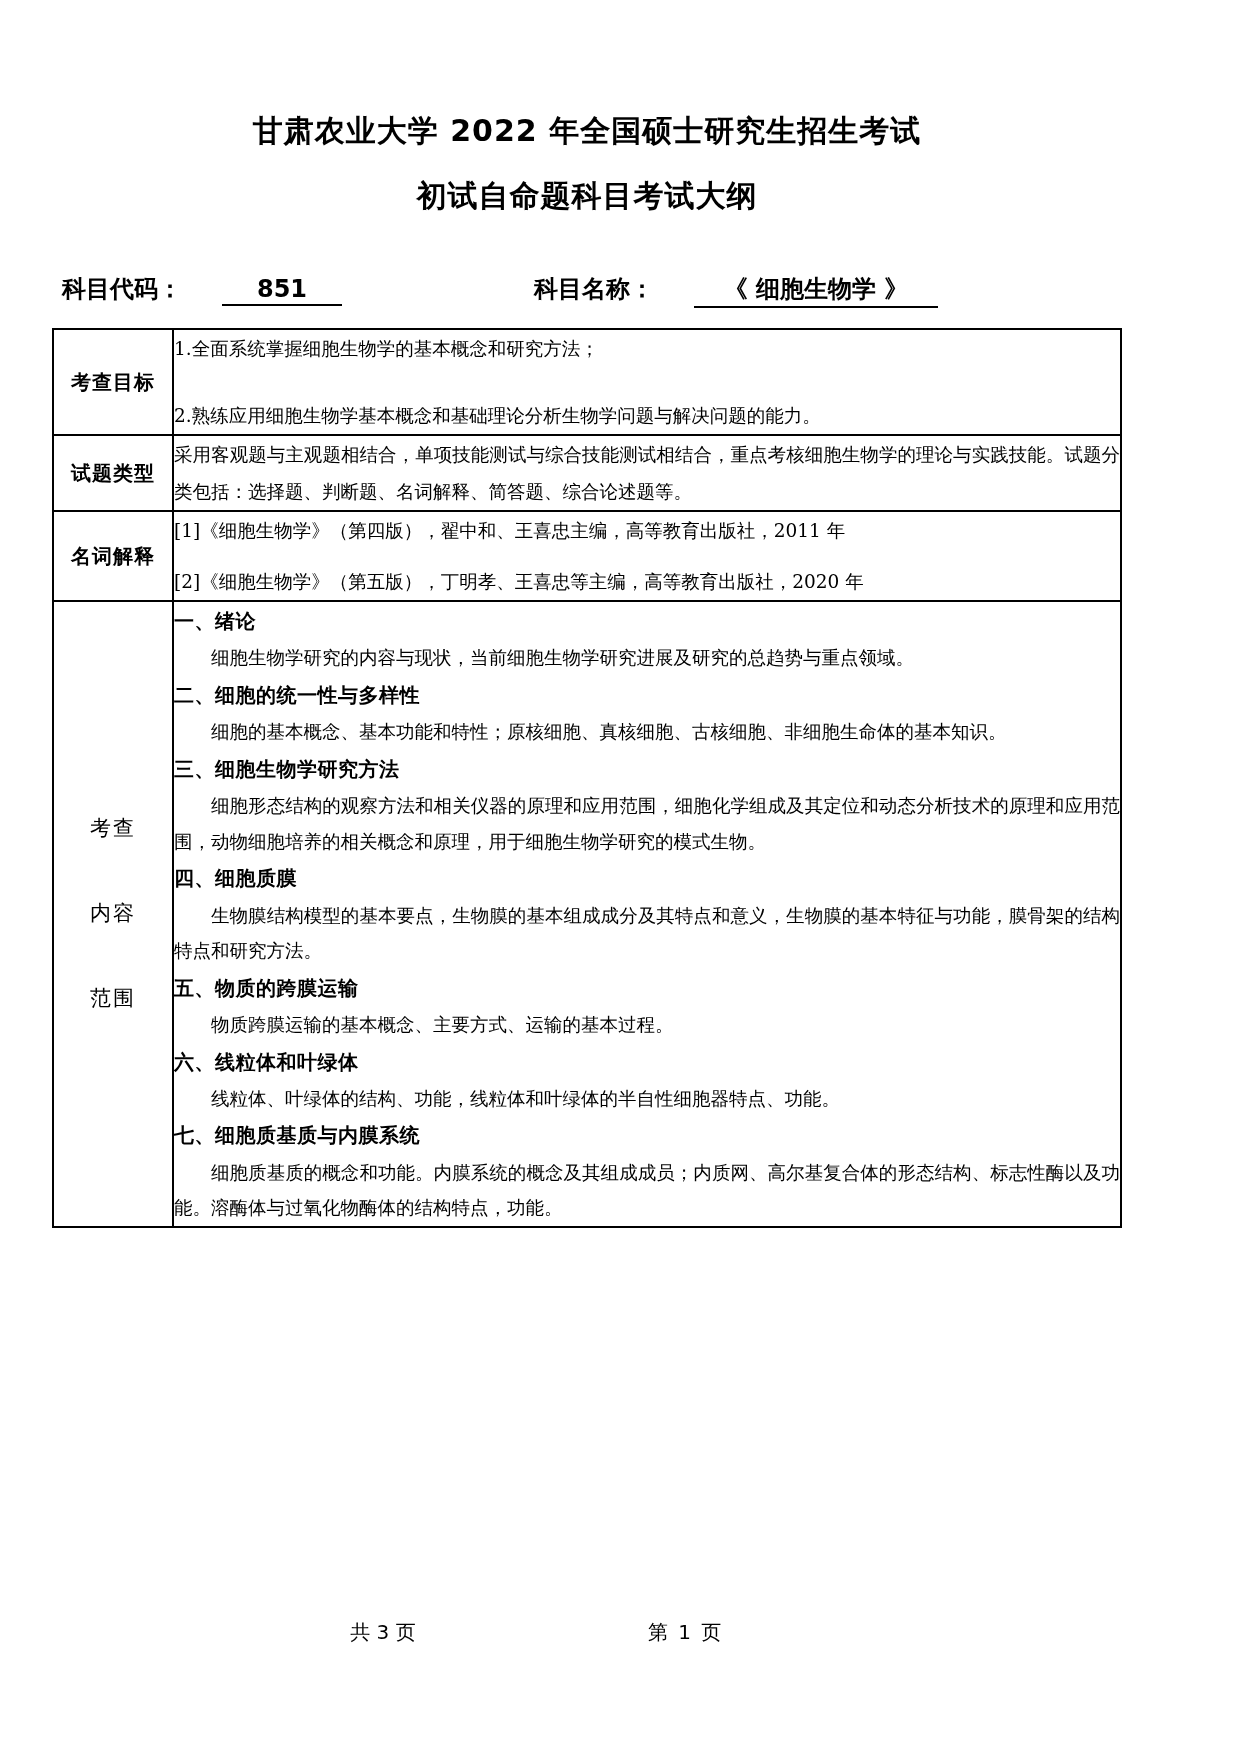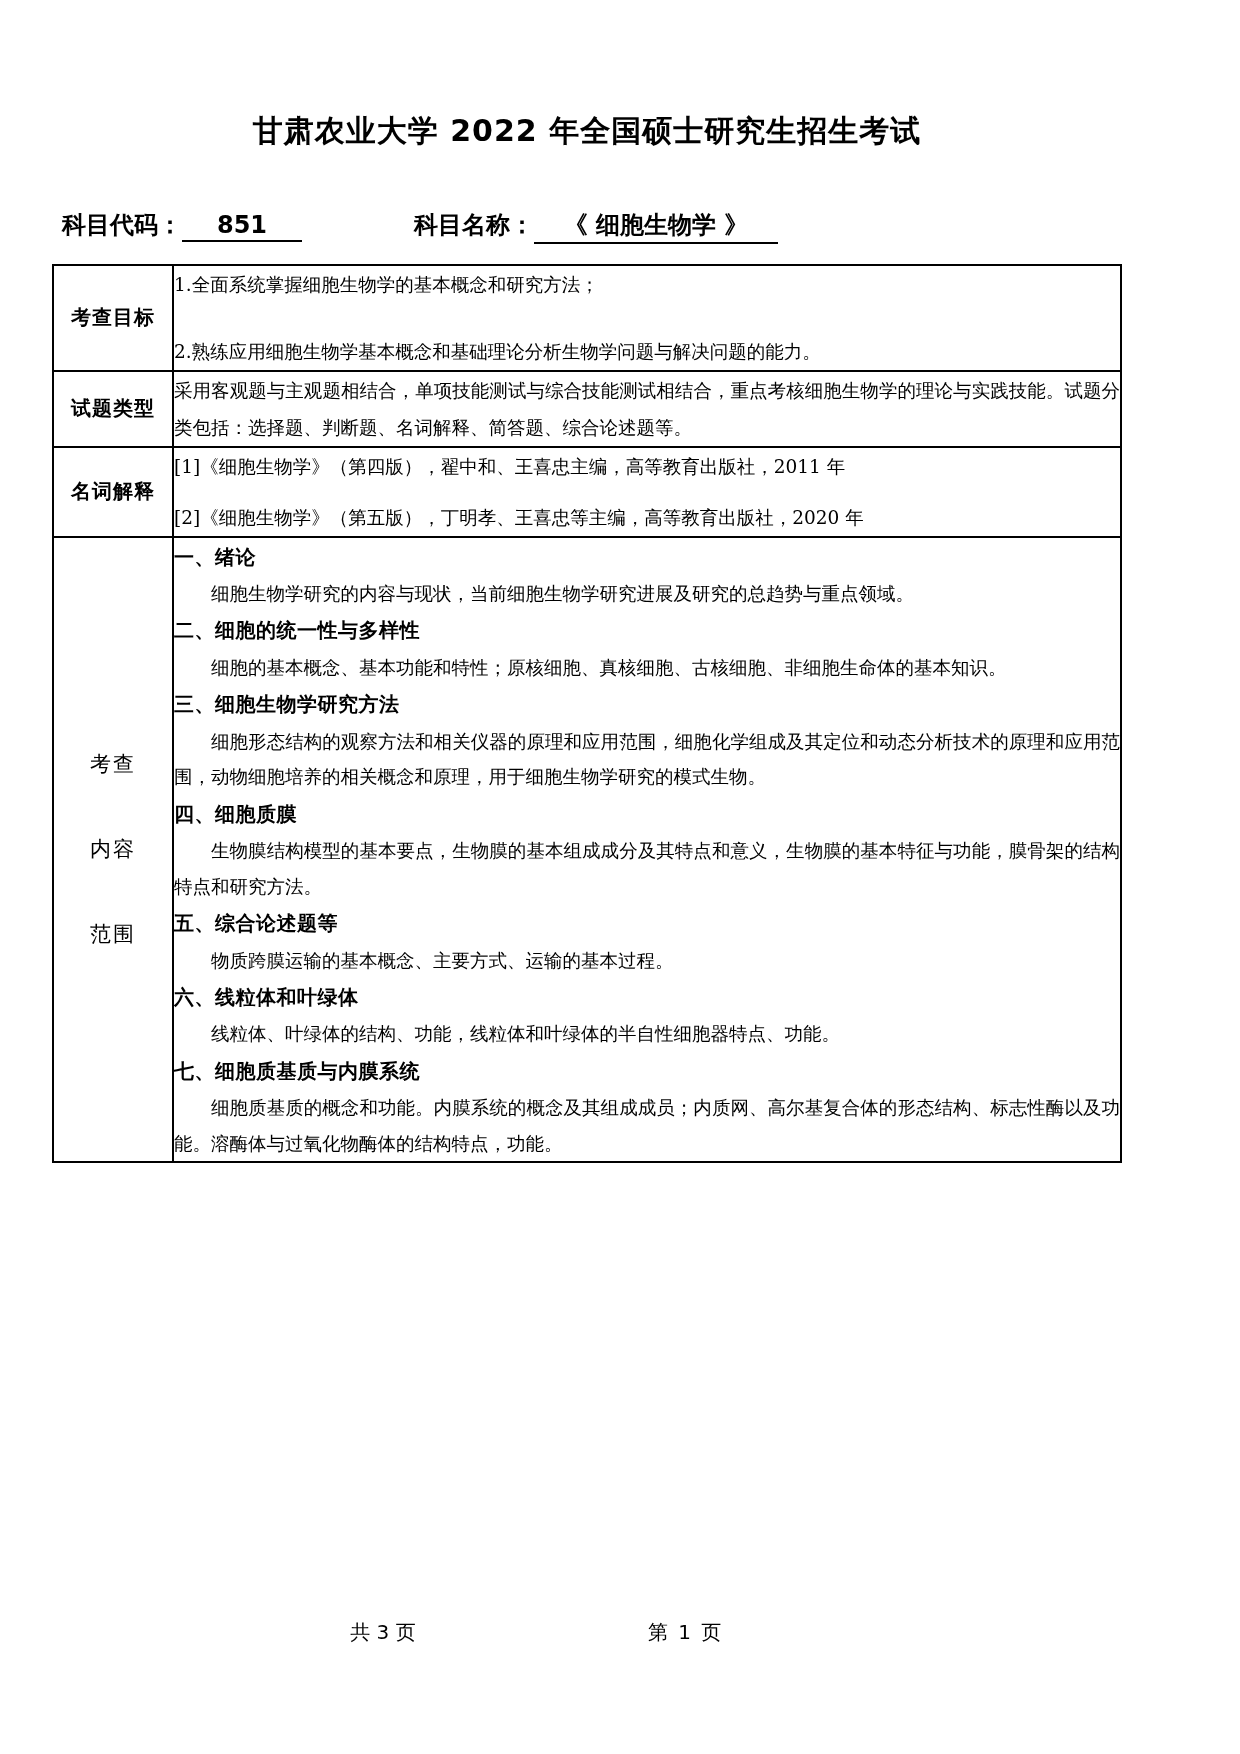--- a/index.html
+++ b/index.html
@@ -39,20 +39,21 @@
   
   .subject-line {
     margin-top: 54px;
     margin-bottom: 20px;
     font-size: 24px;
     font-weight: bold;
     font-family: "DejaVu Sans", "Liberation Sans", sans-serif;
     display: flex;
     align-items: baseline;
     padding-left: 10px;
+    gap: 40px;
   }
   .subject-line .lbl { white-space: nowrap; }
   .subject-line .val {
     border-bottom: 2px solid #000;
     text-align: center;
     display: inline-block;
     padding: 0 6px 1px 6px;
   }
   .code-val { min-width: 108px; }
   .gap { display: inline-block; width: 112px; }
@@ -146,20 +147,21 @@
     letter-spacing: 2px;
   }
 </style>
 </head>
 <body>
 
 <div class="page">
 
   <h1 class="doc-title">
     <span class="line1">甘肃农业大学 2022 年全国硕士研究生招生考试</span>
+    <span class="line2">初试自命题科目考试大纲</span>
   </h1>
 
   <div class="subject-line">
     <span class="lbl">科目代码：</span>
     <span class="val code-val">851</span>
     <span class="gap"></span>
     <span class="lbl">科目名称：</span>
     <span class="val name-val">《 细胞生物学 》</span>
   </div>
 
@@ -202,21 +204,21 @@
 
           <p class="sec-head">二、细胞的统一性与多样性</p>
           <p class="sec-body">细胞的基本概念、基本功能和特性；原核细胞、真核细胞、古核细胞、非细胞生命体的基本知识。</p>
 
           <p class="sec-head">三、细胞生物学研究方法</p>
           <p class="sec-body">细胞形态结构的观察方法和相关仪器的原理和应用范围，细胞化学组成及其定位和动态分析技术的原理和应用范围，动物细胞培养的相关概念和原理，用于细胞生物学研究的模式生物。</p>
 
           <p class="sec-head">四、细胞质膜</p>
           <p class="sec-body">生物膜结构模型的基本要点，生物膜的基本组成成分及其特点和意义，生物膜的基本特征与功能，膜骨架的结构特点和研究方法。</p>
 
-          <p class="sec-head">五、综合论述题等</p>
+          <p class="sec-head">五、物质的跨膜运输</p>
           <p class="sec-body">物质跨膜运输的基本概念、主要方式、运输的基本过程。</p>
 
           <p class="sec-head">六、线粒体和叶绿体</p>
           <p class="sec-body">线粒体、叶绿体的结构、功能，线粒体和叶绿体的半自性细胞器特点、功能。</p>
 
           <p class="sec-head">七、细胞质基质与内膜系统</p>
           <p class="sec-body">细胞质基质的概念和功能。内膜系统的概念及其组成成员；内质网、高尔基复合体的形态结构、标志性酶以及功能。溶酶体与过氧化物酶体的结构特点，功能。</p>
 
         </td>
       </tr>

